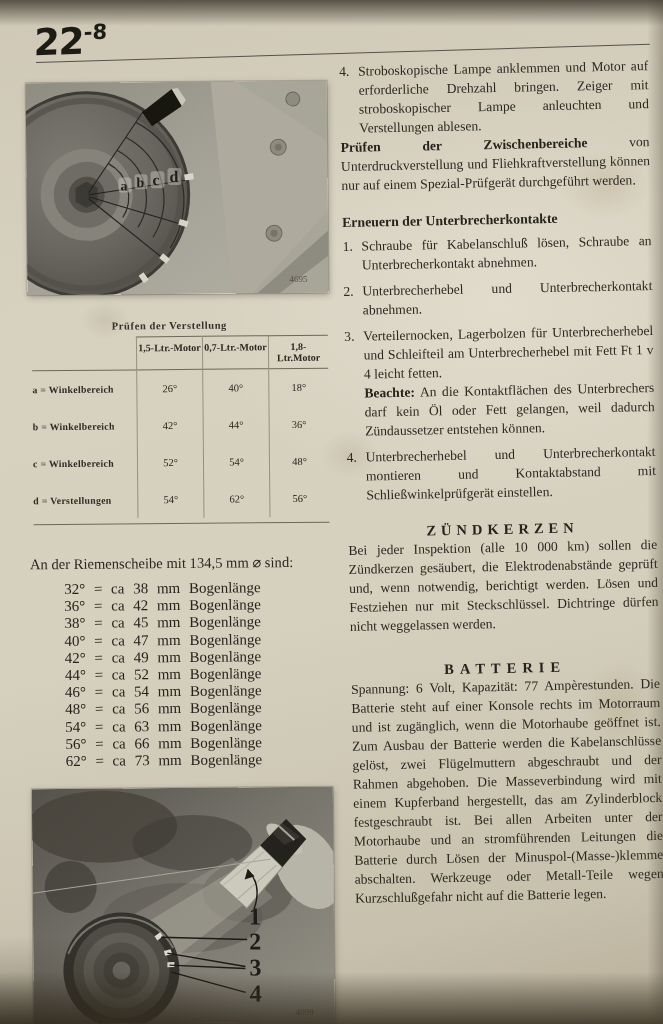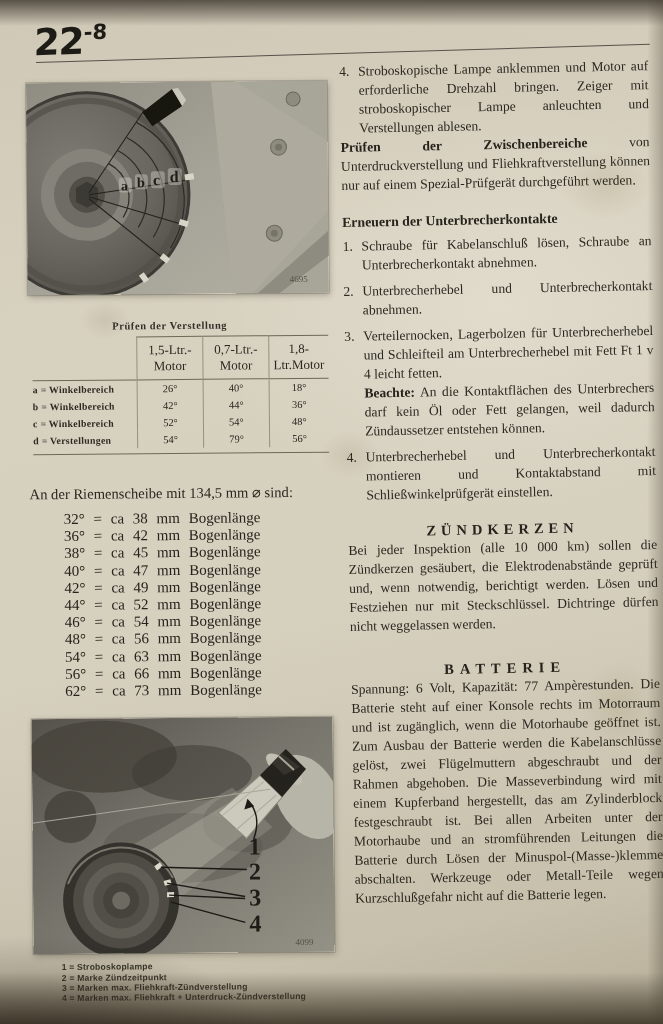--- a/index.html
+++ b/index.html
@@ -40,25 +40,25 @@
   .col-left{position:absolute; left:30px; top:82px; width:301px; transform:rotate(-.5deg);}
   .col-right{position:absolute; left:339px; top:62px; width:309px; transform:rotate(-1.1deg); transform-origin:left top;}
 
   .photo{display:block; box-shadow:0 0 0 1px rgba(70,65,55,.25), 1px 2px 6px rgba(60,55,45,.35);}
 
   
   .tbl{margin:26px 0 0 4px; width:296px;}
   .tbl-title{font-weight:bold; font-size:10.5px; letter-spacing:.6px; padding-left:80px; margin-bottom:5px; color:#34302a;}
   .tbl-grid{font-size:10.5px;}
   .tr{display:grid; grid-template-columns:104px 66px 66px 60px;}
-  .tr.head .td{border-top:1px solid #6d6859; border-bottom:1px solid #6d6859; padding:5px 0 5px 0; font-weight:normal; font-size:13px;}
+  .tr.head .td{border-top:1px solid #6d6859; border-bottom:1px solid #6d6859; padding:5px 0 5px 0; font-weight:bold; font-size:10px;}
   .tr.head .td.lbl{border-top:none;border-bottom:1px solid #6d6859;}
   .td{text-align:center;}
   .td.lbl{text-align:left; font-size:10px; white-space:nowrap; color:#2e2b24;}
-  .tr.data .td{padding:3px 0;}
+  .tr.data .td{padding:13px 0;}
   .td.v{border-left:1px solid #96907e;}
   .tr.data:first-of-type .td{padding-top:6px;}
   .tbl-bottom{border-bottom:1px solid #6d6859; height:5px; margin-bottom:0;}
   .tr.data .td.lbl{letter-spacing:.3px; font-weight:bold; font-size:9.8px;}
 
   .arc-intro{margin:30px 0 0 0; font-size:14.6px; color:#2b2820;}
   .arc-list{margin:8px 0 0 34px; font-size:15px; line-height:17.2px; word-spacing:5px; color:#26231c;}
 
   .legend{margin:8px 0 0 28px; font-family:"Liberation Sans", sans-serif; font-weight:bold; font-size:8.6px; line-height:10.4px; color:#3a362b; letter-spacing:.2px;}
 
@@ -183,21 +183,21 @@
         </div>
         <div class="tr data">
           <div class="td lbl">c = Winkelbereich</div>
           <div class="td v">52°</div>
           <div class="td v">54°</div>
           <div class="td v">48°</div>
         </div>
         <div class="tr data">
           <div class="td lbl">d = Verstellungen</div>
           <div class="td v">54°</div>
-          <div class="td v">79°</div>
+          <div class="td v">62°</div>
           <div class="td v">56°</div>
         </div>
         <div class="tr">
             <div class="tbl-bottom" style="grid-column:1 / 5;"></div>
           </div>
       </div>
     </div>
 
     <div class="arc-intro">An der Riemenscheibe mit 134,5 mm ⌀ sind:</div>
     <div class="arc-list">

